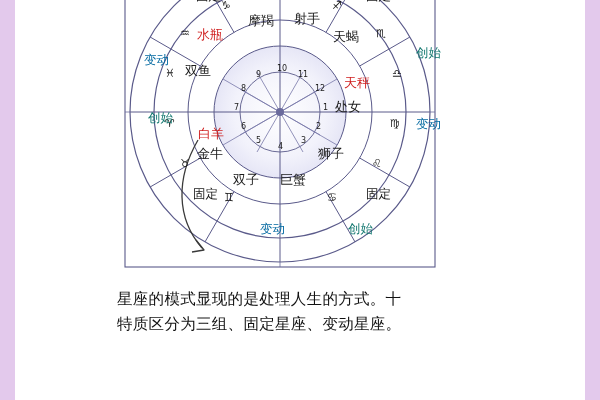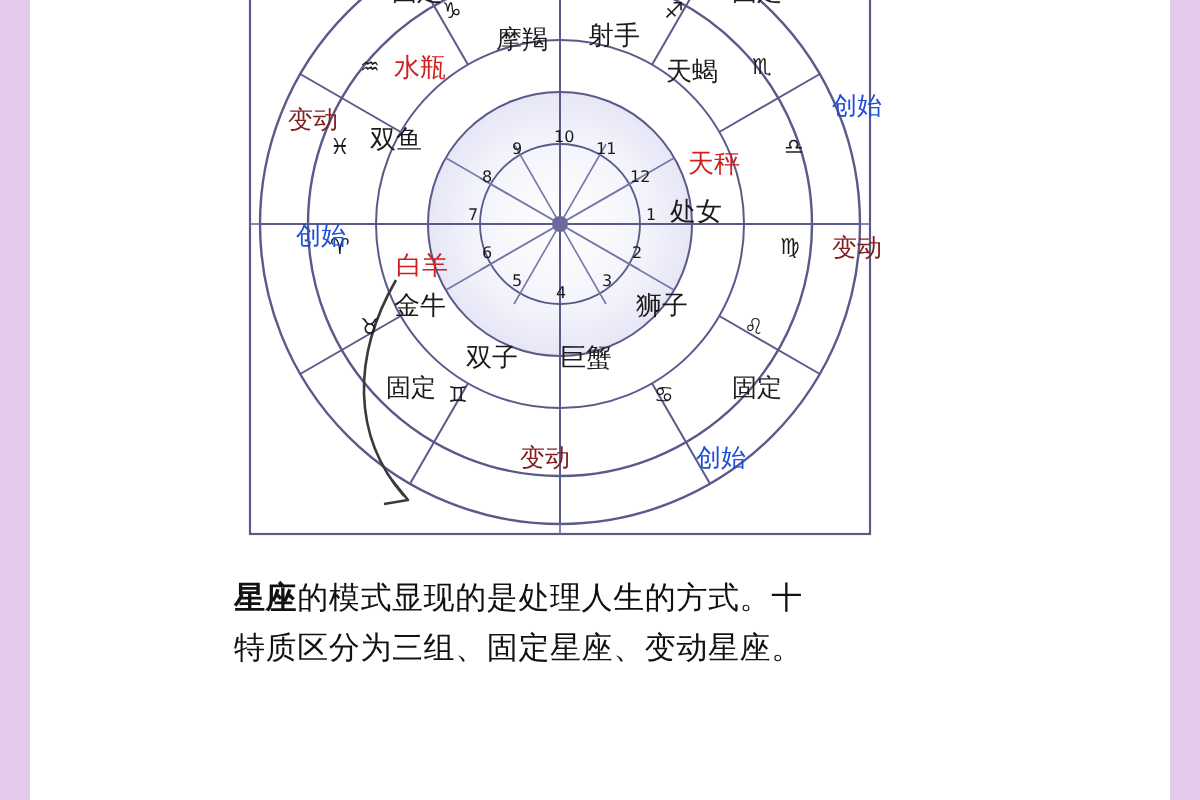--- a/index.html
+++ b/index.html
@@ -21,33 +21,33 @@
   .content{position:absolute;left:22px;top:0;width:556px;height:400px;}
 
   
   .wheel-wrap{position:absolute;left:58px;top:-8px;width:400px;height:288px;}
   .wheel{position:absolute;left:0;top:0;width:400px;height:288px;}
 
   
   .lbl{position:absolute;white-space:nowrap;font-size:12.5px;line-height:1;}
   .sign{font-size:13px;}
   .mode{font-size:12.5px;}
-  .c-green{color:#1d4ed8;font-family:Liberation Serif, serif;}
-  .c-purple{color:#7f1d1d;}
+  .c-green{color:#0f766e;font-family:Liberation Serif, serif;}
+  .c-purple{color:#0369a1;}
   .c-red{color:#d01f1f;}
   .c-dark{color:#1b1b1b;}
 
   
   .caption{
     position:absolute;left:95px;top:287px;width:400px;
     font-size:15.5px;line-height:1.62;color:#111111;
     font-family:"DejaVu Sans","Liberation Sans",sans-serif;
     letter-spacing:0.3px;
   }
-  .caption b{font-weight:bold;}
+  .caption b{font-weight:normal;}
   .caption div{white-space:nowrap;}
 </style>
 </head>
 <body>
 
 <div class="page">
 
   <div class="edge left">
       <div class="edge-in"></div>
     </div>

